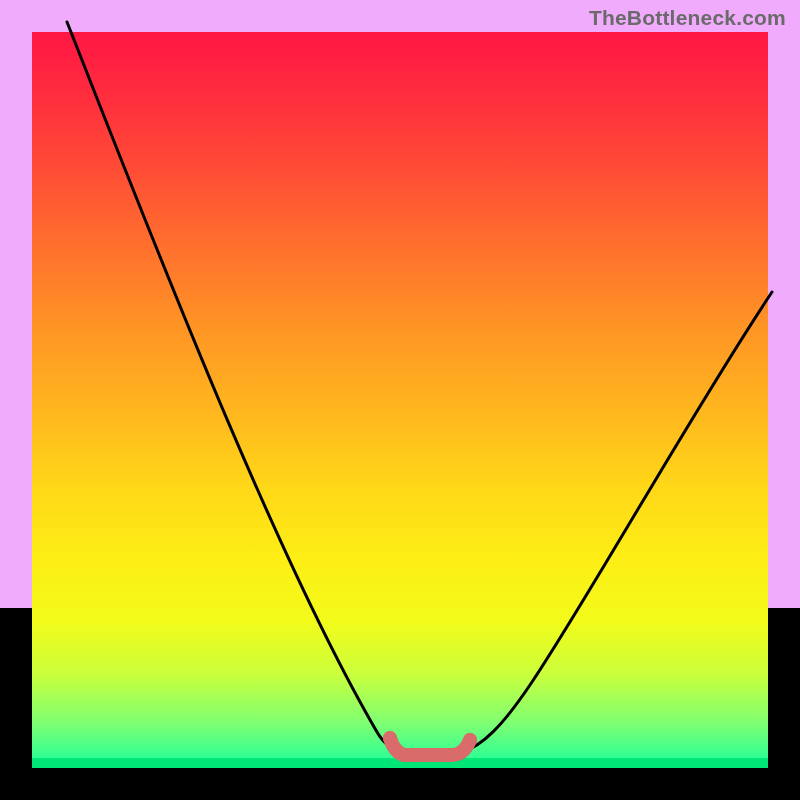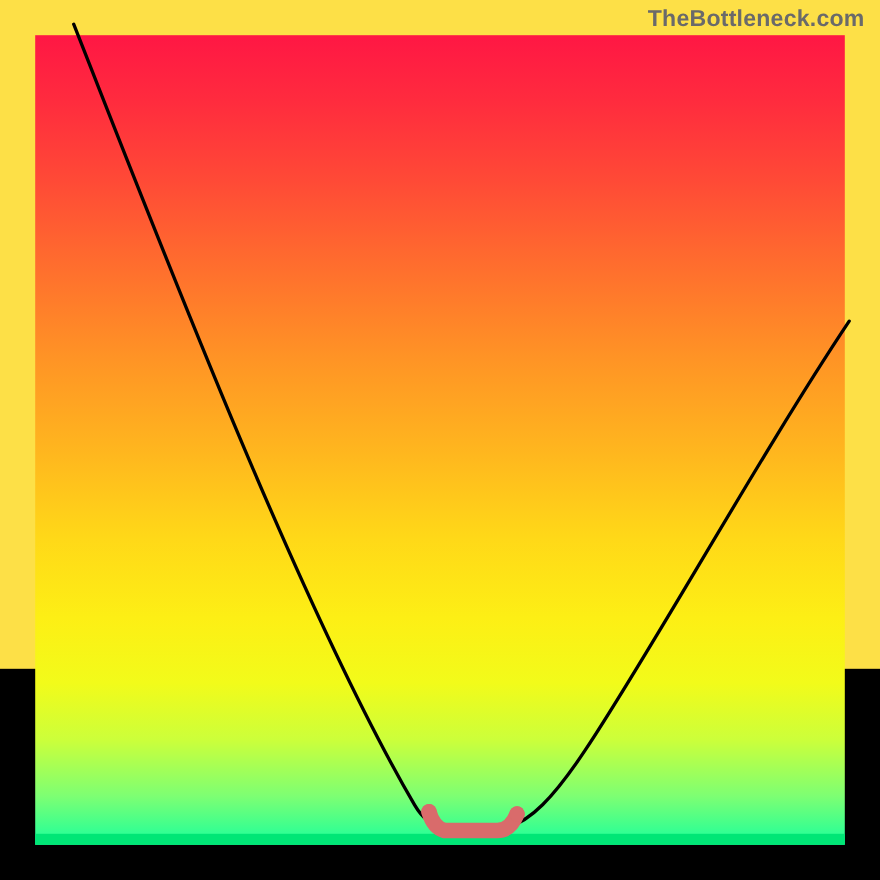--- a/index.html
+++ b/index.html
@@ -8,21 +8,21 @@
     width: 800px;
     height: 800px;
     background: #000;
     overflow: hidden;
     font-family: Arial, Helvetica, sans-serif;
   }
   .frame {
     position: relative;
     width: 800px;
     height: 608px;
-    background: #fde047;
+    background: #f0abfc;
   }
   .gradient {
     position: absolute;
     left: 32px;
     top: 32px;
     width: 736px;
     height: 736px;
     background: linear-gradient(
       to bottom,
       #ff1744 0%,

